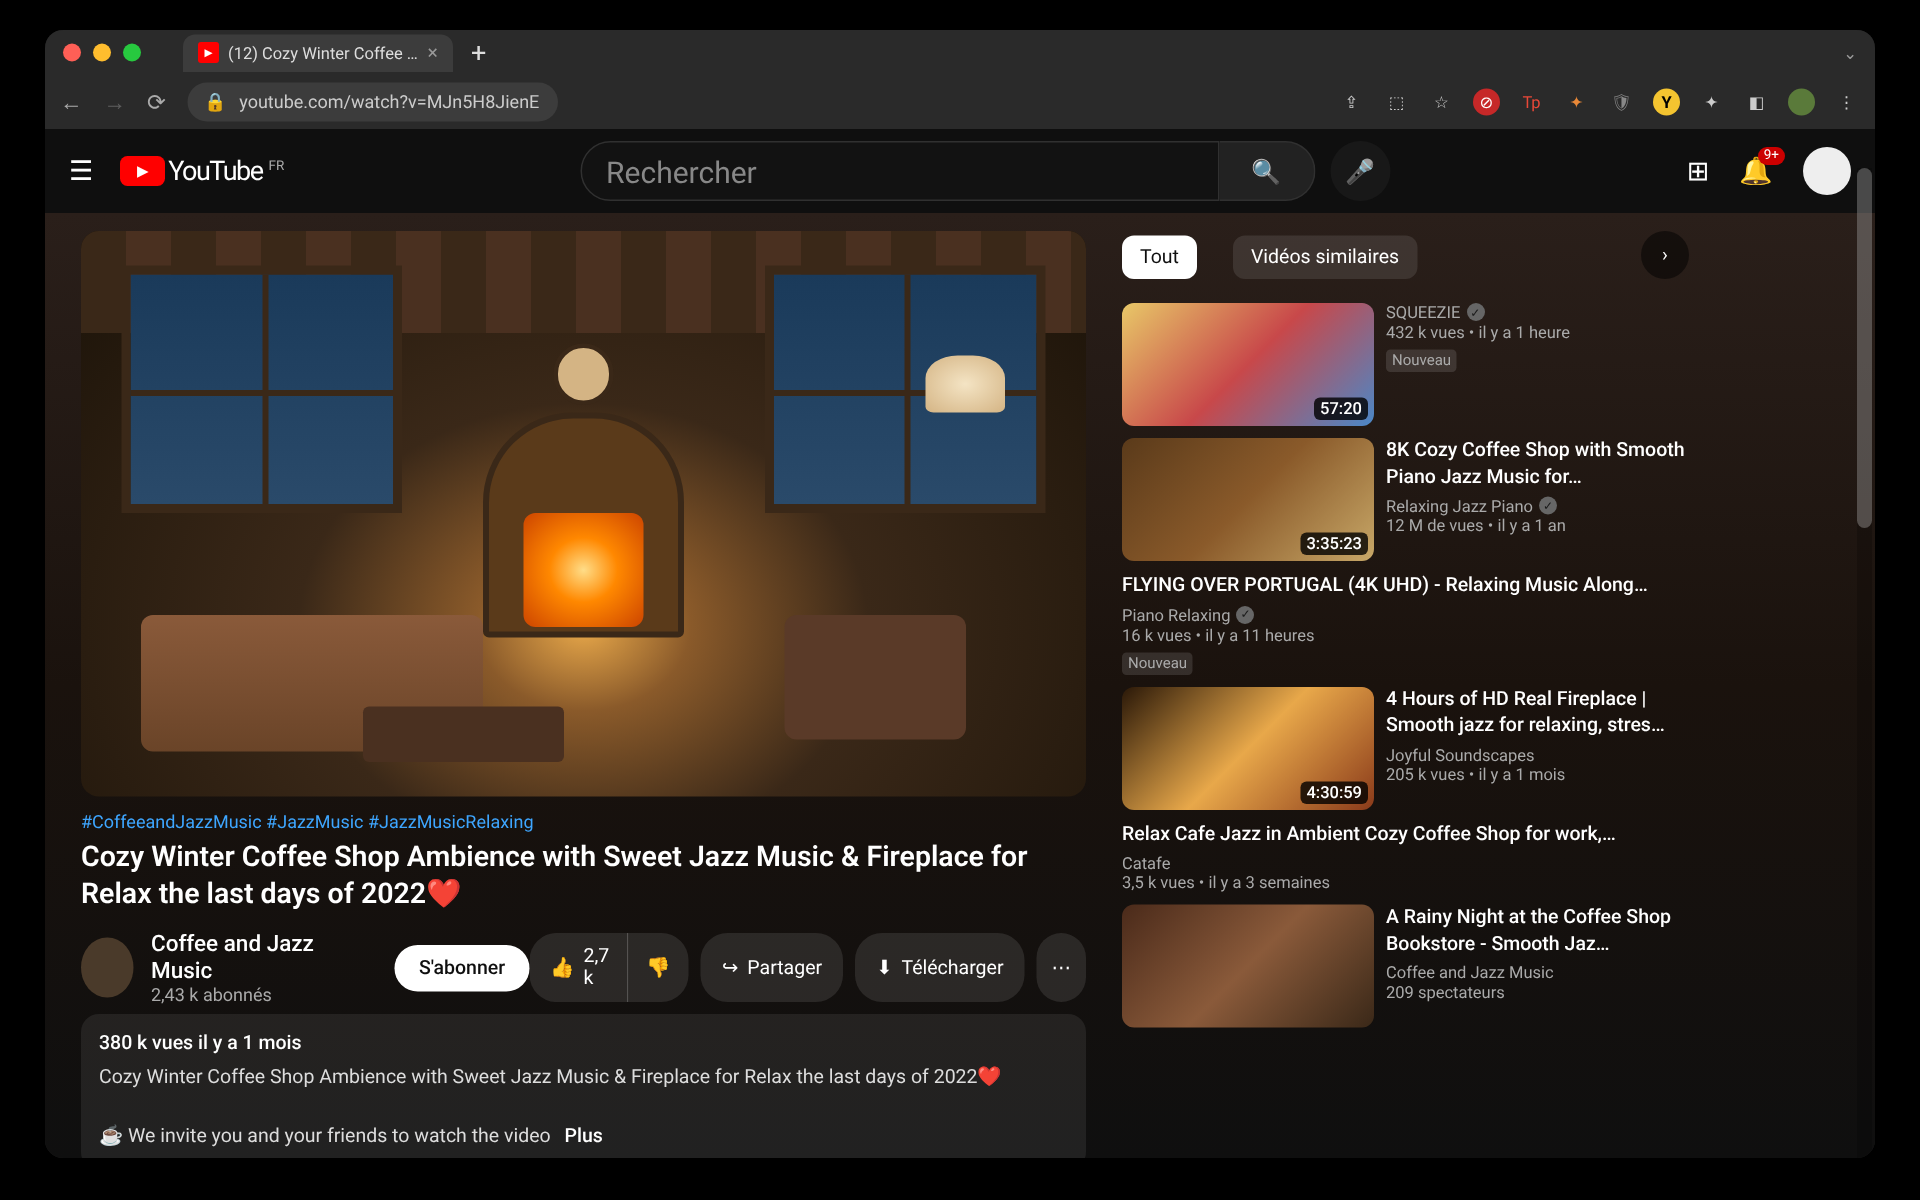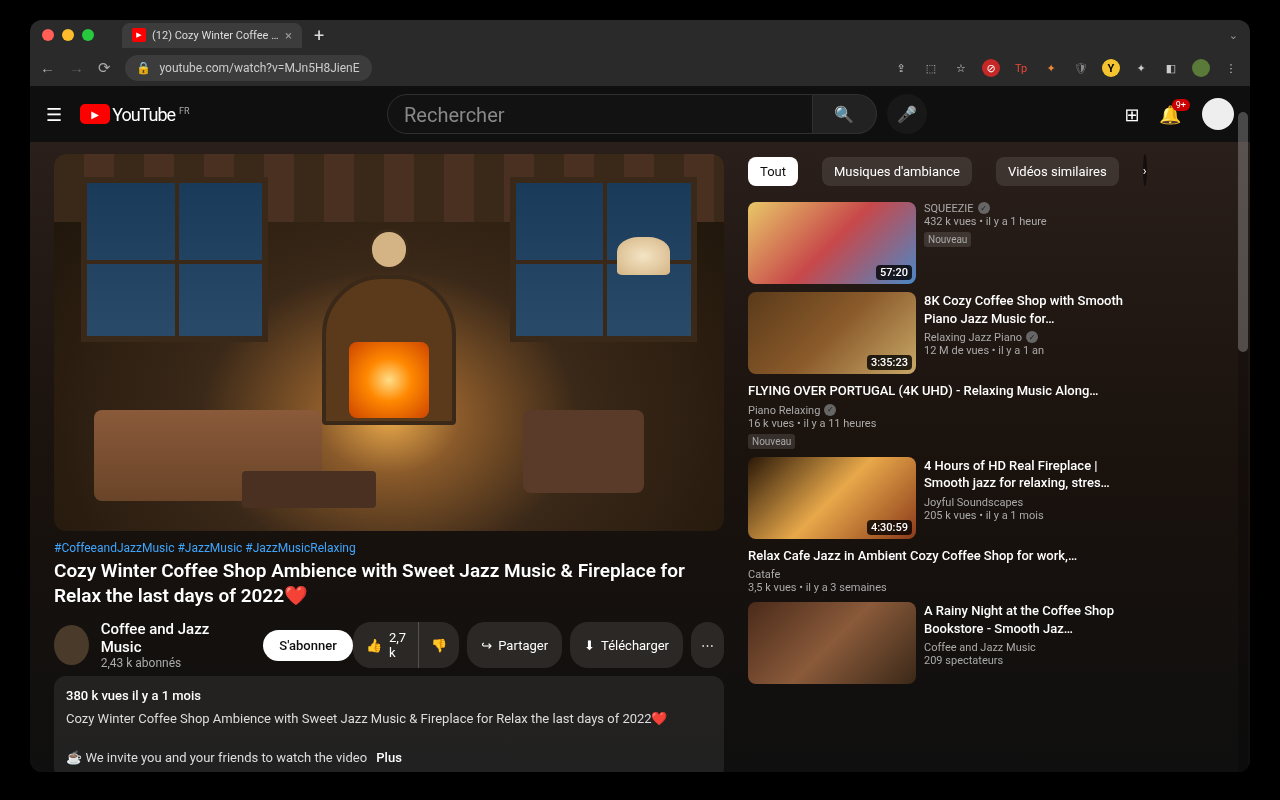--- a/index.html
+++ b/index.html
@@ -217,21 +217,20 @@
      <span>☕ We invite you and your friends to watch the video</span>
      <span class="more">Plus</span>
     </div>
    </div>
 
   </div>
 
   <div class="side-col">
    <div class="chips">
     <div class="chip active">Tout</div>
-    <div class="chip">Musiques d'ambiance</div>
     <div class="chip">Vidéos similaires</div>
     <div class="chip-nav">›</div>
    </div>
    <div id="recs">
           <div class="rec">
             <div class="thumb" style="background:linear-gradient(135deg,#e8c868,#c8484a,#4a88c8)">
               <span class="dur">57:20</span>
             </div>
  <div class="rec-info">
  <div class="rec-ch">SQUEEZIE <span class="verified">✓</span></div>

